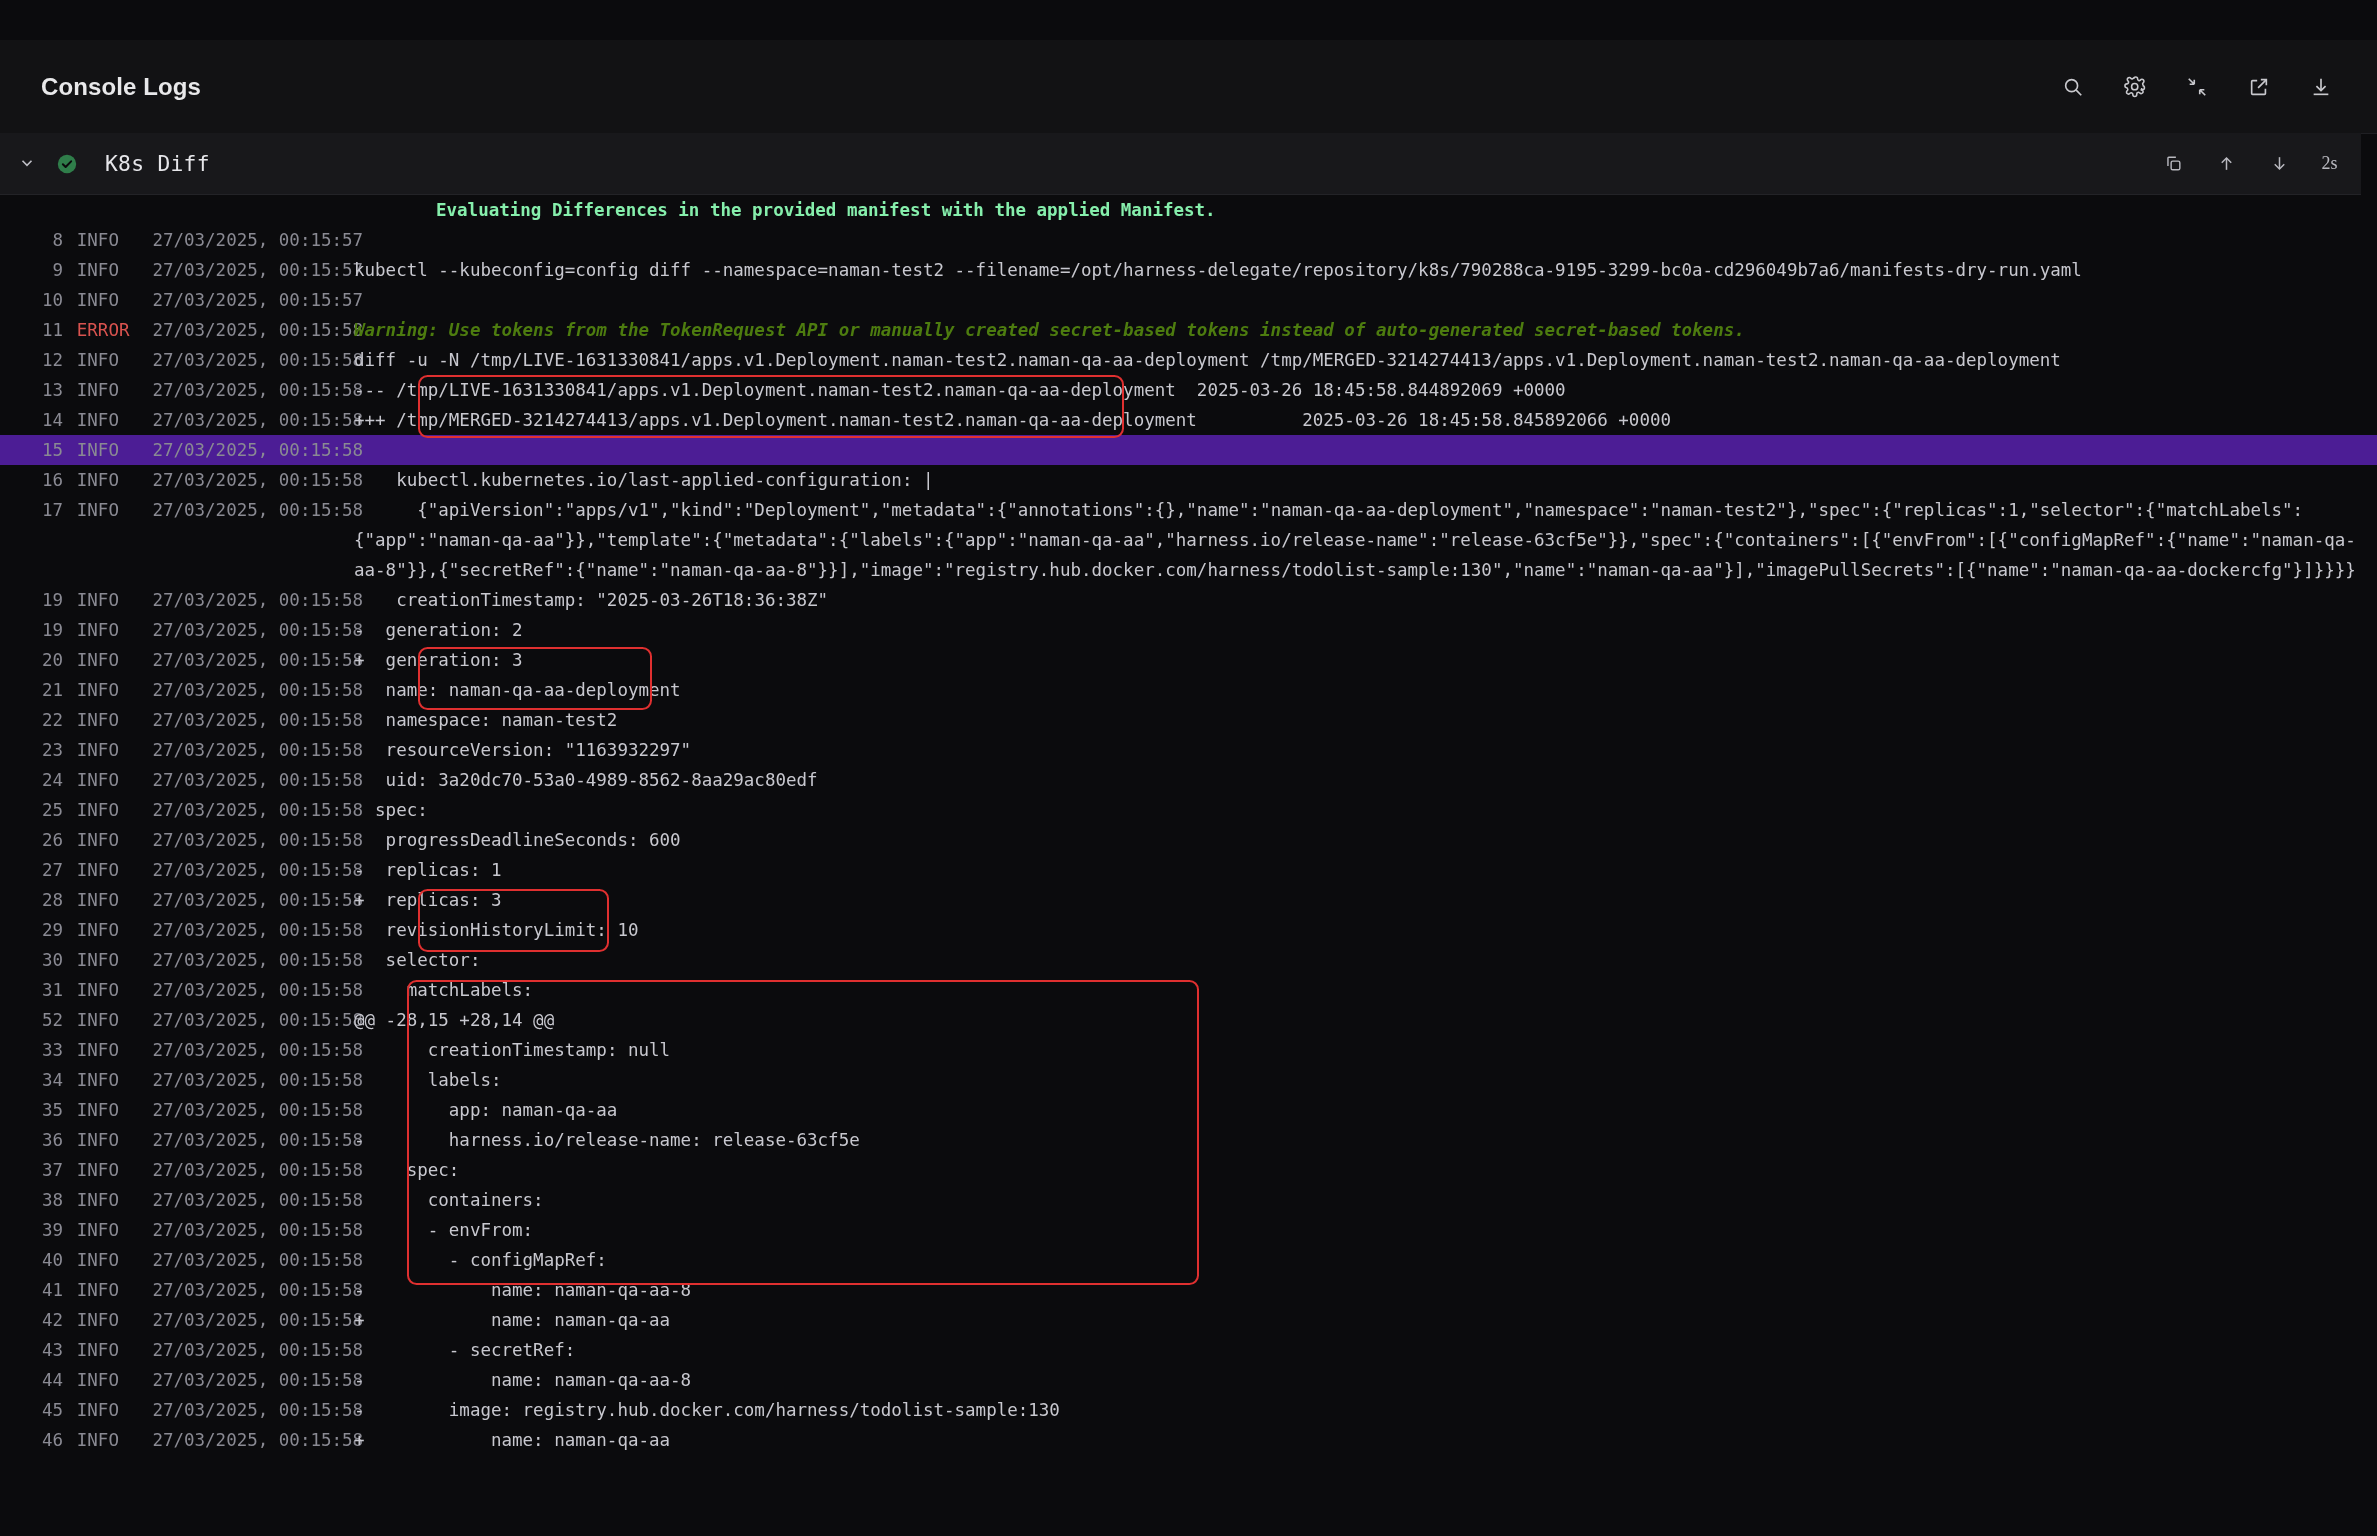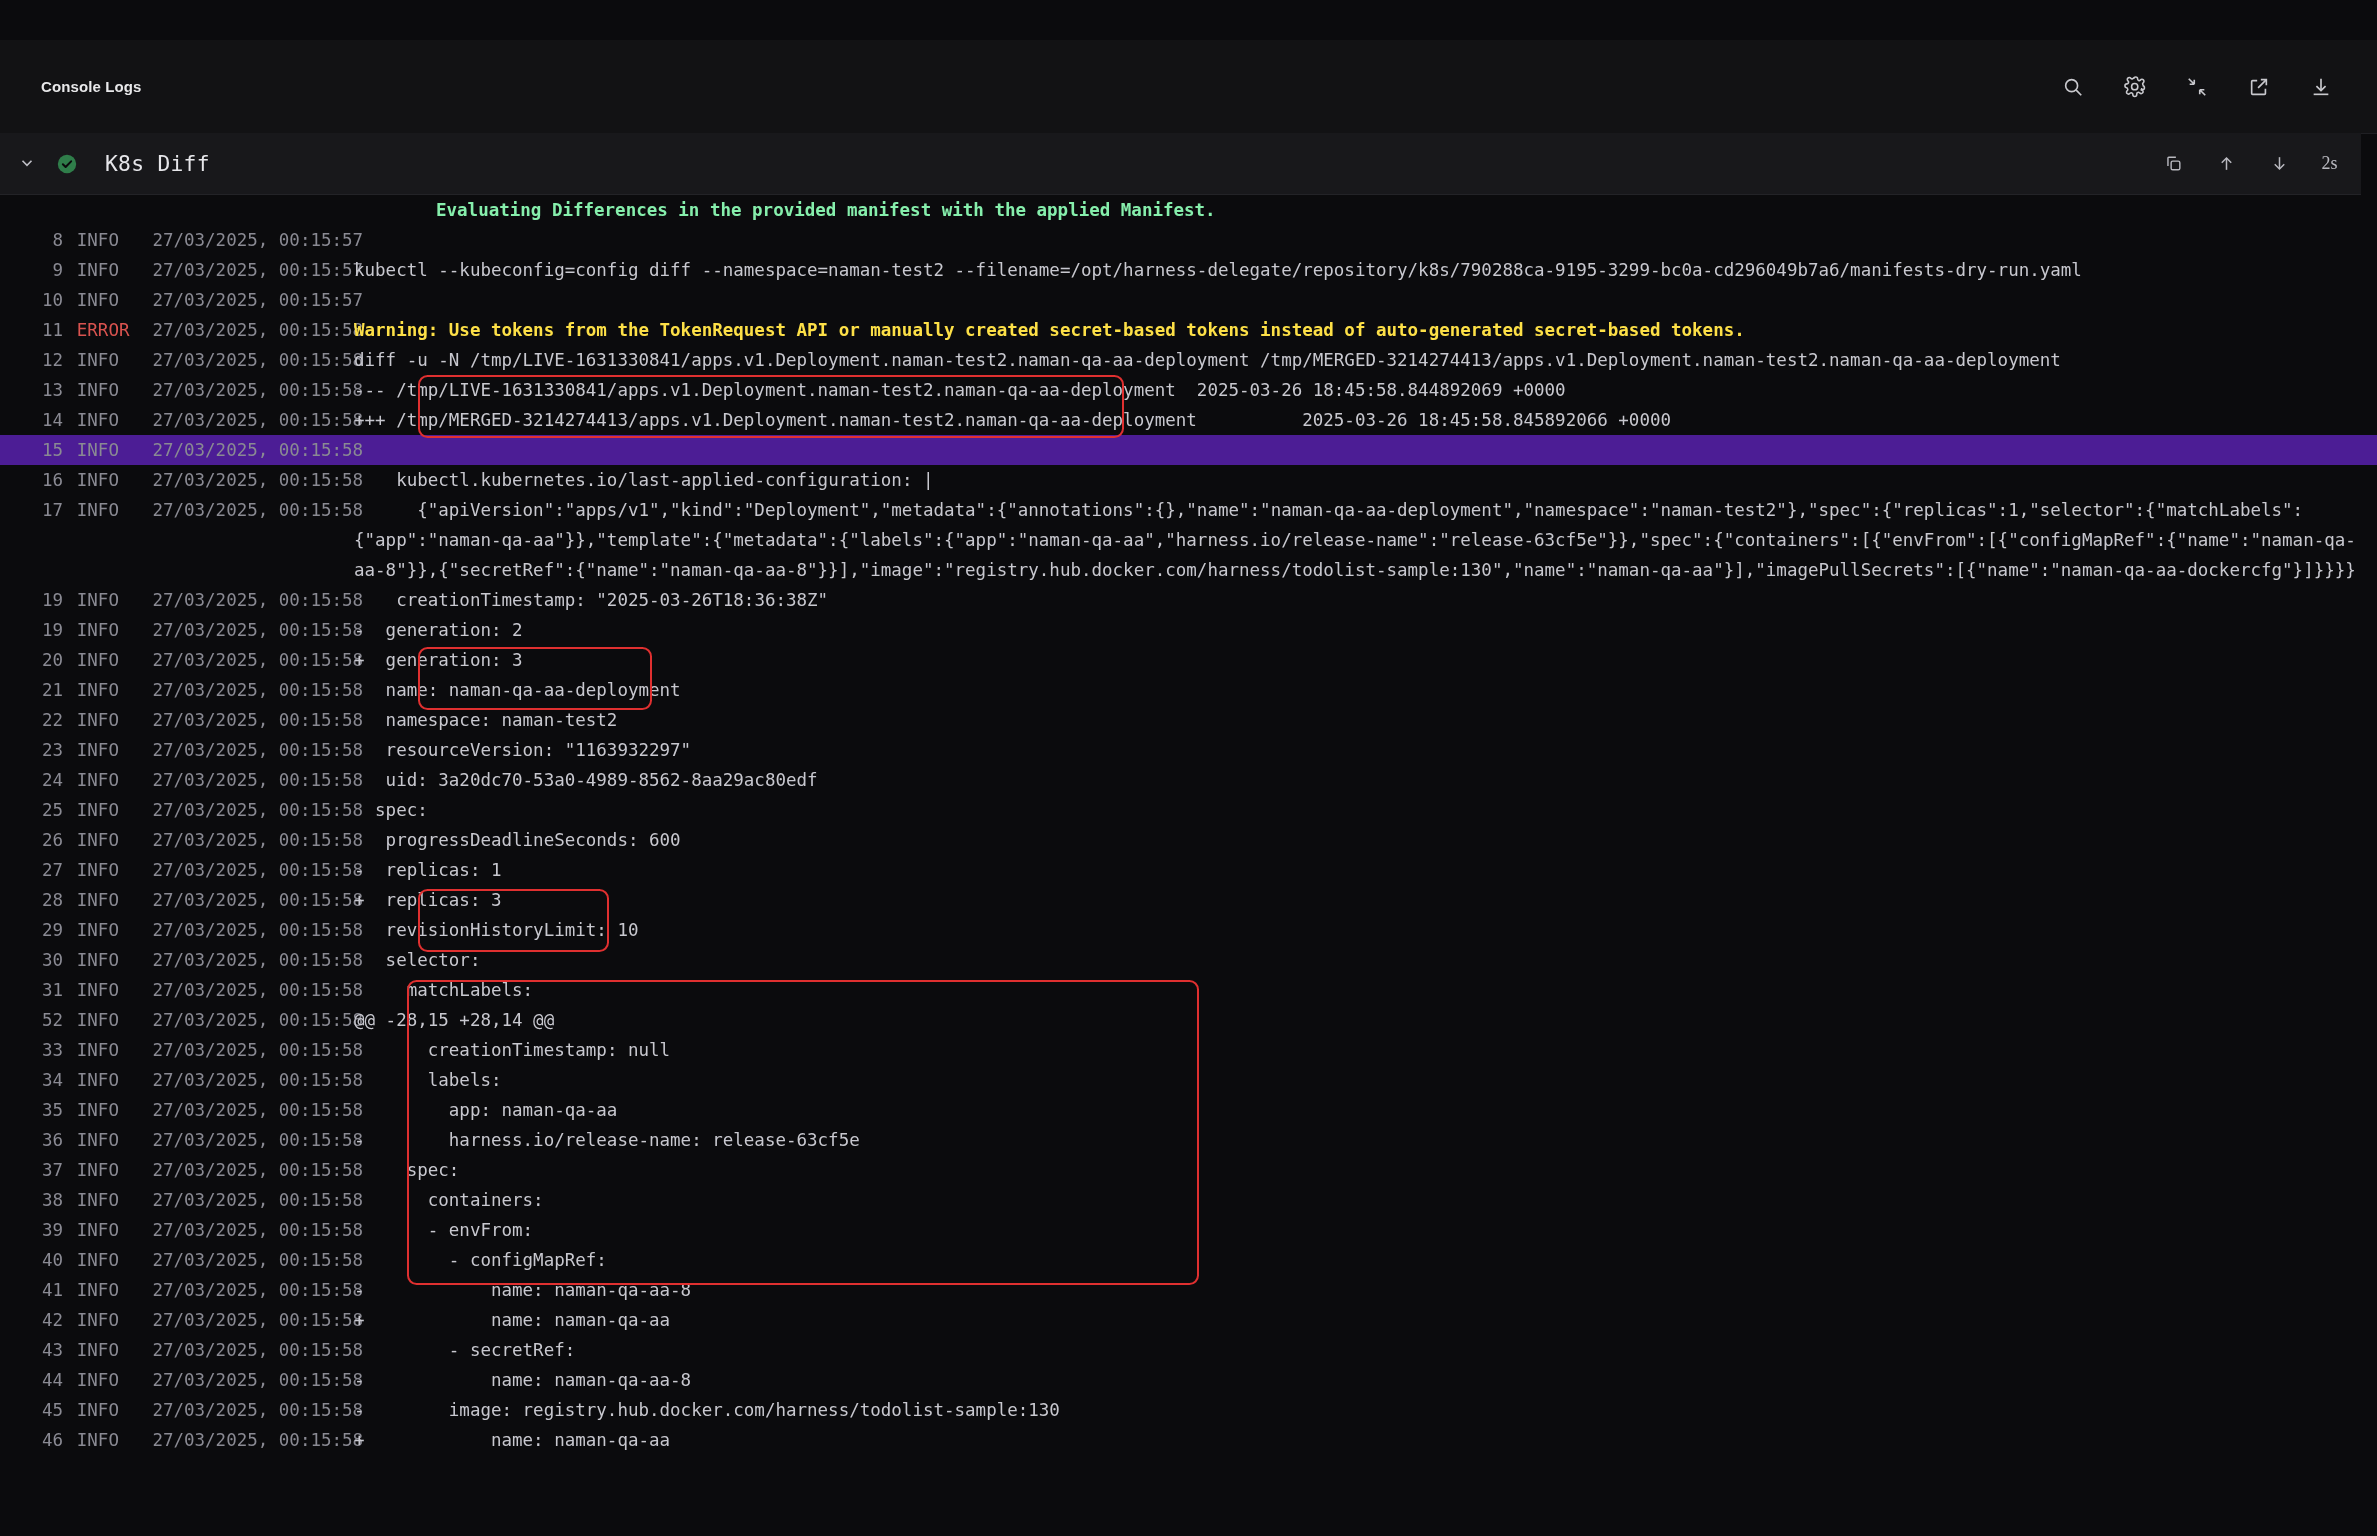--- a/index.html
+++ b/index.html
@@ -22,21 +22,21 @@
     top: 40px; left: 0; right: 0;
     height: 94px;
     background: #121214;
     border-bottom: 0.7px solid #1f1f23;
     display: flex;
     align-items: center;
     padding: 0 41px;
   }
   .header-title {
     color: #e8e8ea;
-    font-size: 15px;
+    font-size: 24px;
     font-weight: 600;
     letter-spacing: 0.1px;
   }
   .header-actions {
     margin-left: auto;
     display: flex;
     align-items: center;
     gap: 32px;
   }
   .hicon {
@@ -135,21 +135,21 @@
     color: #8a8a93;
     white-space: pre;
   }
   .txt {
     flex: 1 1 auto;
     color: #c8c8cf;
     white-space: pre-wrap;
     word-break: break-word;
     padding-left: 15px;
   }
-  .txt.warn { color: #fde047; font-weight: bold; }
+  .txt.warn { color: #4d7c0f; font-weight: bold; font-style: italic; }
 
   
   .hlbox {
     position: absolute;
     border: 2.1px solid #e03030;
     border-radius: 9.6px;
     pointer-events: none;
     z-index: 5;
   }
 </style>

